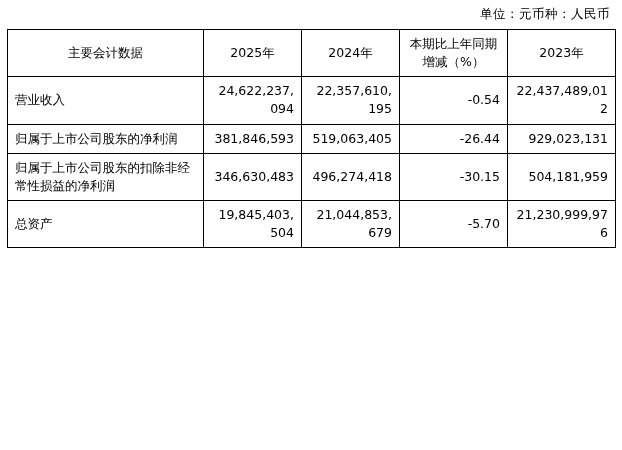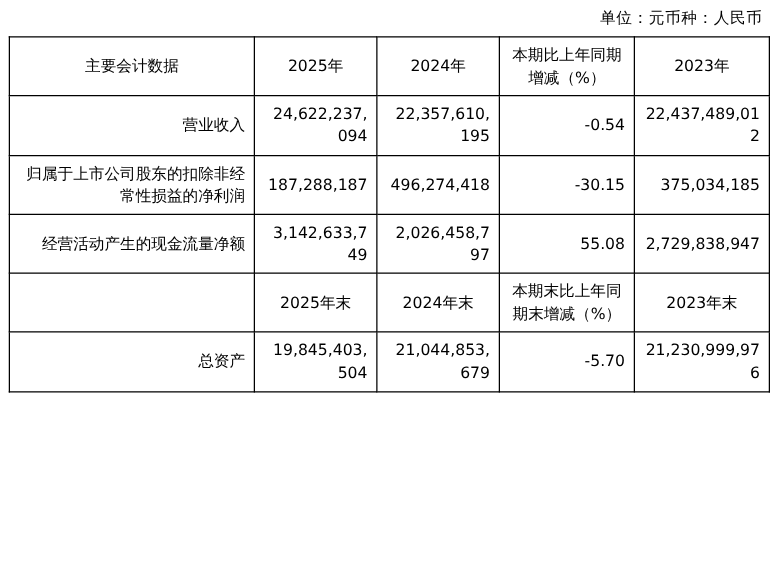--- a/index.html
+++ b/index.html
@@ -47,21 +47,21 @@
   .col-y2 { width: 98px; }
   .col-chg { width: 108px; }
   .col-y3 { width: 108px; }
 
   .hdr {
     text-align: center;
     font-size: 12.5px;
     line-height: 1.5;
   }
   .lbl {
-    text-align: right;
+    text-align: left;
   }
   .num {
     text-align: right;
   }
 </style>
 </head>
 <body>
 
 <div class="page">
 
@@ -86,44 +86,37 @@
 
       <tr>
         <td class="lbl">营业收入</td>
         <td class="num">24,622,237,094</td>
         <td class="num">22,357,610,195</td>
         <td class="num">-0.54</td>
         <td class="num">22,437,489,012</td>
       </tr>
 
 
+      <tr>
+        <td class="lbl">归属于上市公司股东的净利润</td>
+        <td class="num">381,846,593</td>
+        <td class="num">519,063,405</td>
+        <td class="num">-26.44</td>
+        <td class="num">929,023,131</td>
+      </tr>
 
       <tr>
         <td class="lbl">归属于上市公司股东的扣除非经常性损益的净利润</td>
-        <td class="num">187,288,187</td>
+        <td class="num">346,630,483</td>
         <td class="num">496,274,418</td>
         <td class="num">-30.15</td>
-        <td class="num">375,034,185</td>
+        <td class="num">504,181,959</td>
       </tr>
 
-      <tr>
-        <td class="lbl">经营活动产生的现金流量净额</td>
-        <td class="num">3,142,633,749</td>
-        <td class="num">2,026,458,797</td>
-        <td class="num">55.08</td>
-        <td class="num">2,729,838,947</td>
-      </tr>
 
-      <tr>
-        <td class="hdr"></td>
-        <td class="hdr">2025年末</td>
-        <td class="hdr">2024年末</td>
-        <td class="hdr">本期末比上年同期末增减（%）</td>
-        <td class="hdr">2023年末</td>
-      </tr>
 
 
       <tr>
         <td class="lbl">总资产</td>
         <td class="num">19,845,403,504</td>
         <td class="num">21,044,853,679</td>
         <td class="num">-5.70</td>
         <td class="num">21,230,999,976</td>
       </tr>
     </tbody>

